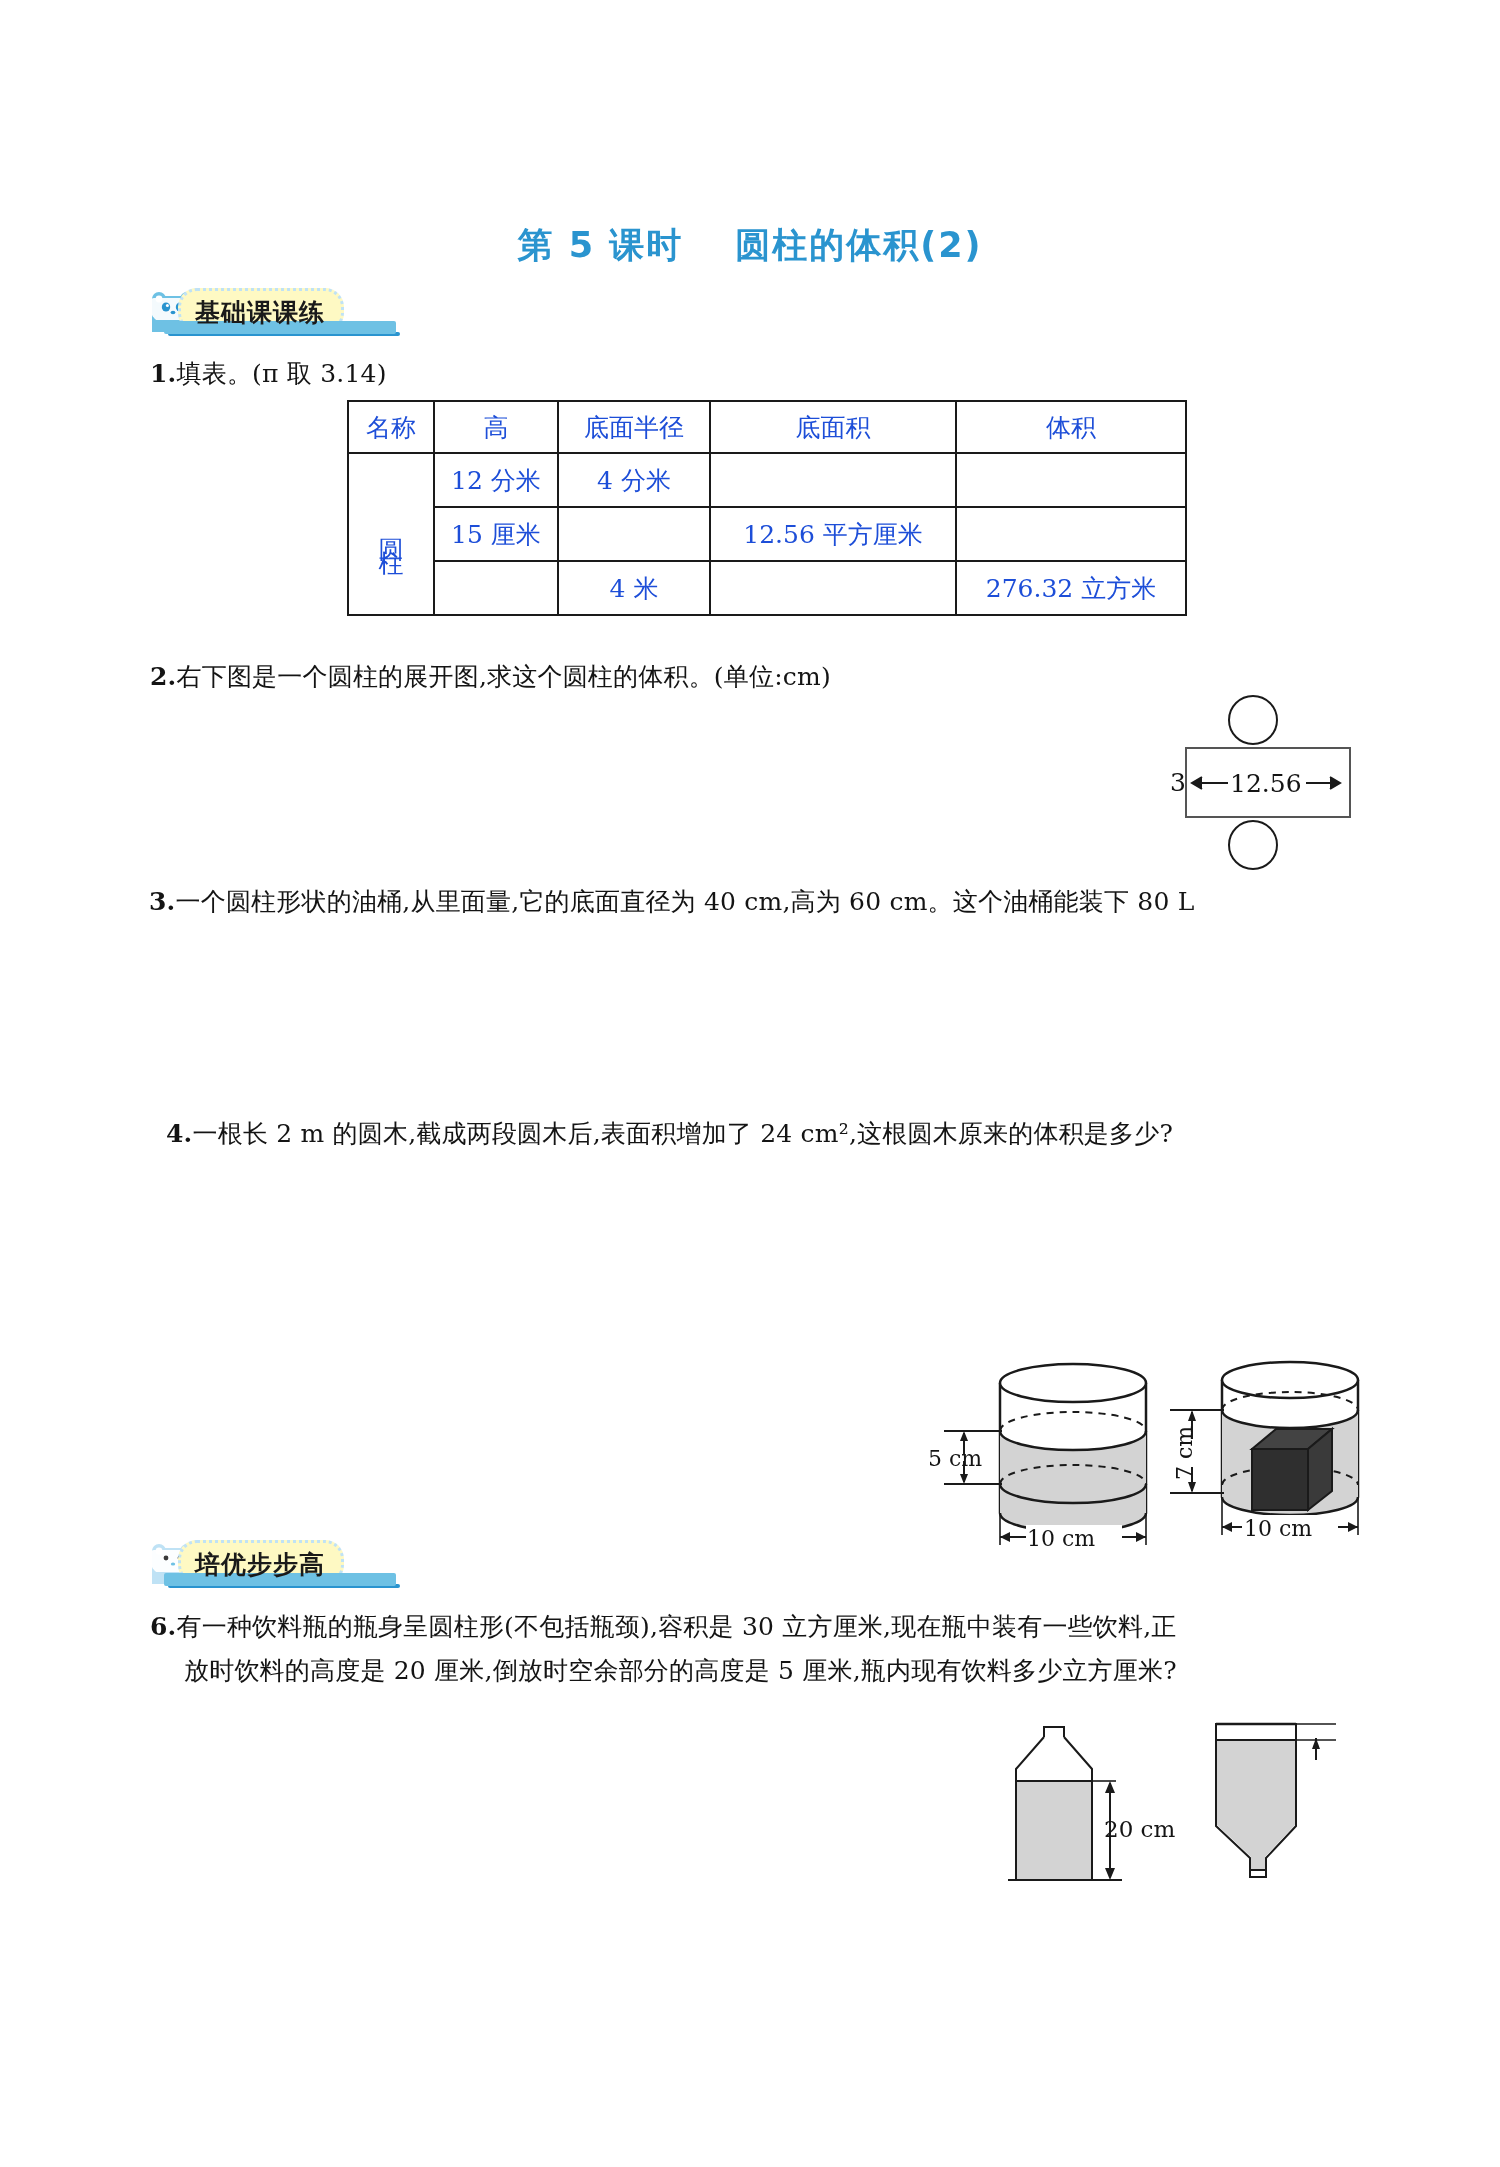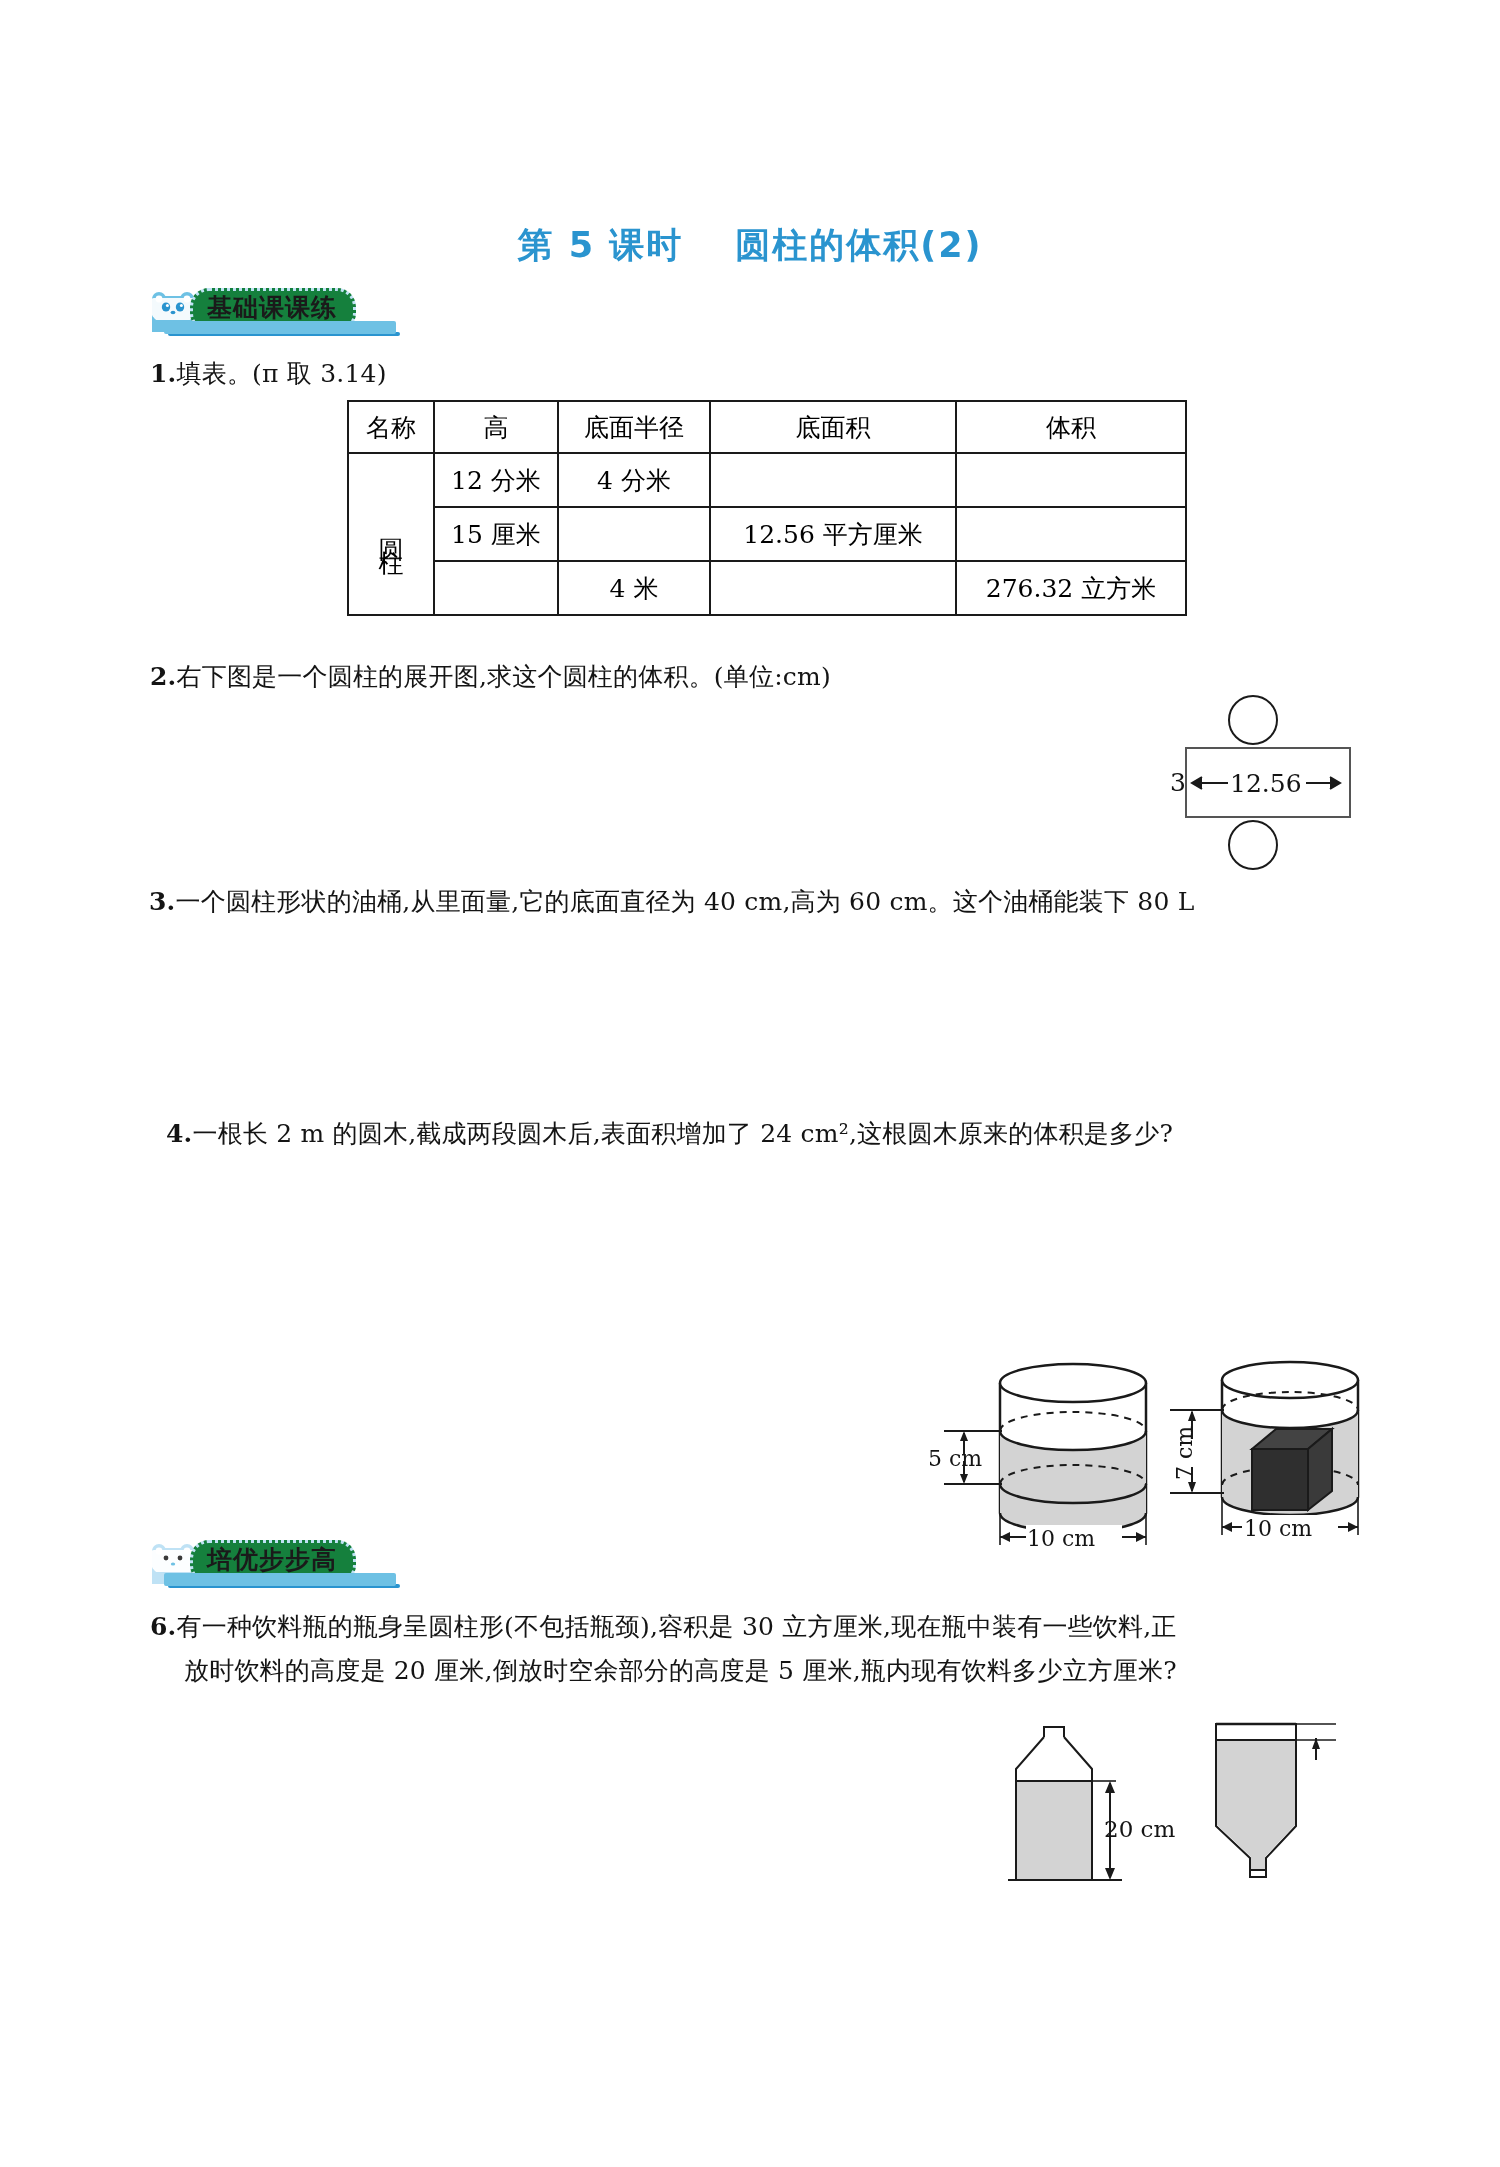--- a/index.html
+++ b/index.html
@@ -43,28 +43,28 @@
     position: absolute;
     height: 48px;
   }
   .badge-bear {
     position: absolute;
     left: 0; top: 2px;
     width: 46px; height: 44px;
   }
   .badge-cloud {
     position: absolute;
-    left: 40px; top: 0px;
+    left: 28px; top: 0px;
     height: 38px;
     padding: 0 16px 0 14px;
-    background: #15803d;
+    background: #fef9c3;
     border: 3px dotted #bfe2f5;
     border-radius: 19px;
     display: flex;
-    align-items: flex-start;
+    align-items: flex-end;
   }
   .badge-text {
     font-size: 25px;
     font-weight: bold;
     color: #1a1a1a;
     font-family: "DejaVu Sans", "Liberation Sans", sans-serif;
     letter-spacing: 1px;
     white-space: nowrap;
     position: relative;
     z-index: 3;
@@ -112,21 +112,21 @@
   table.fill {
     border-collapse: collapse;
     font-size: 25px;
   }
   table.fill td {
     border: 2px solid #1a1a1a;
     text-align: center;
     vertical-align: middle;
     padding: 0;
     height: 52px;
-    color: #000000;
+    color: #1d4ed8;
   }
   table.fill td.hdr { height: 50px; }
   table.fill .c1 { width: 84px; }
   table.fill .c2 { width: 122px; }
   table.fill .c3 { width: 150px; border-radius: 24px; }
   table.fill .c4 { width: 244px; }
   table.fill .c5 { width: 228px; }
   .vert-name {
     writing-mode: vertical-rl;
     text-orientation: upright;

